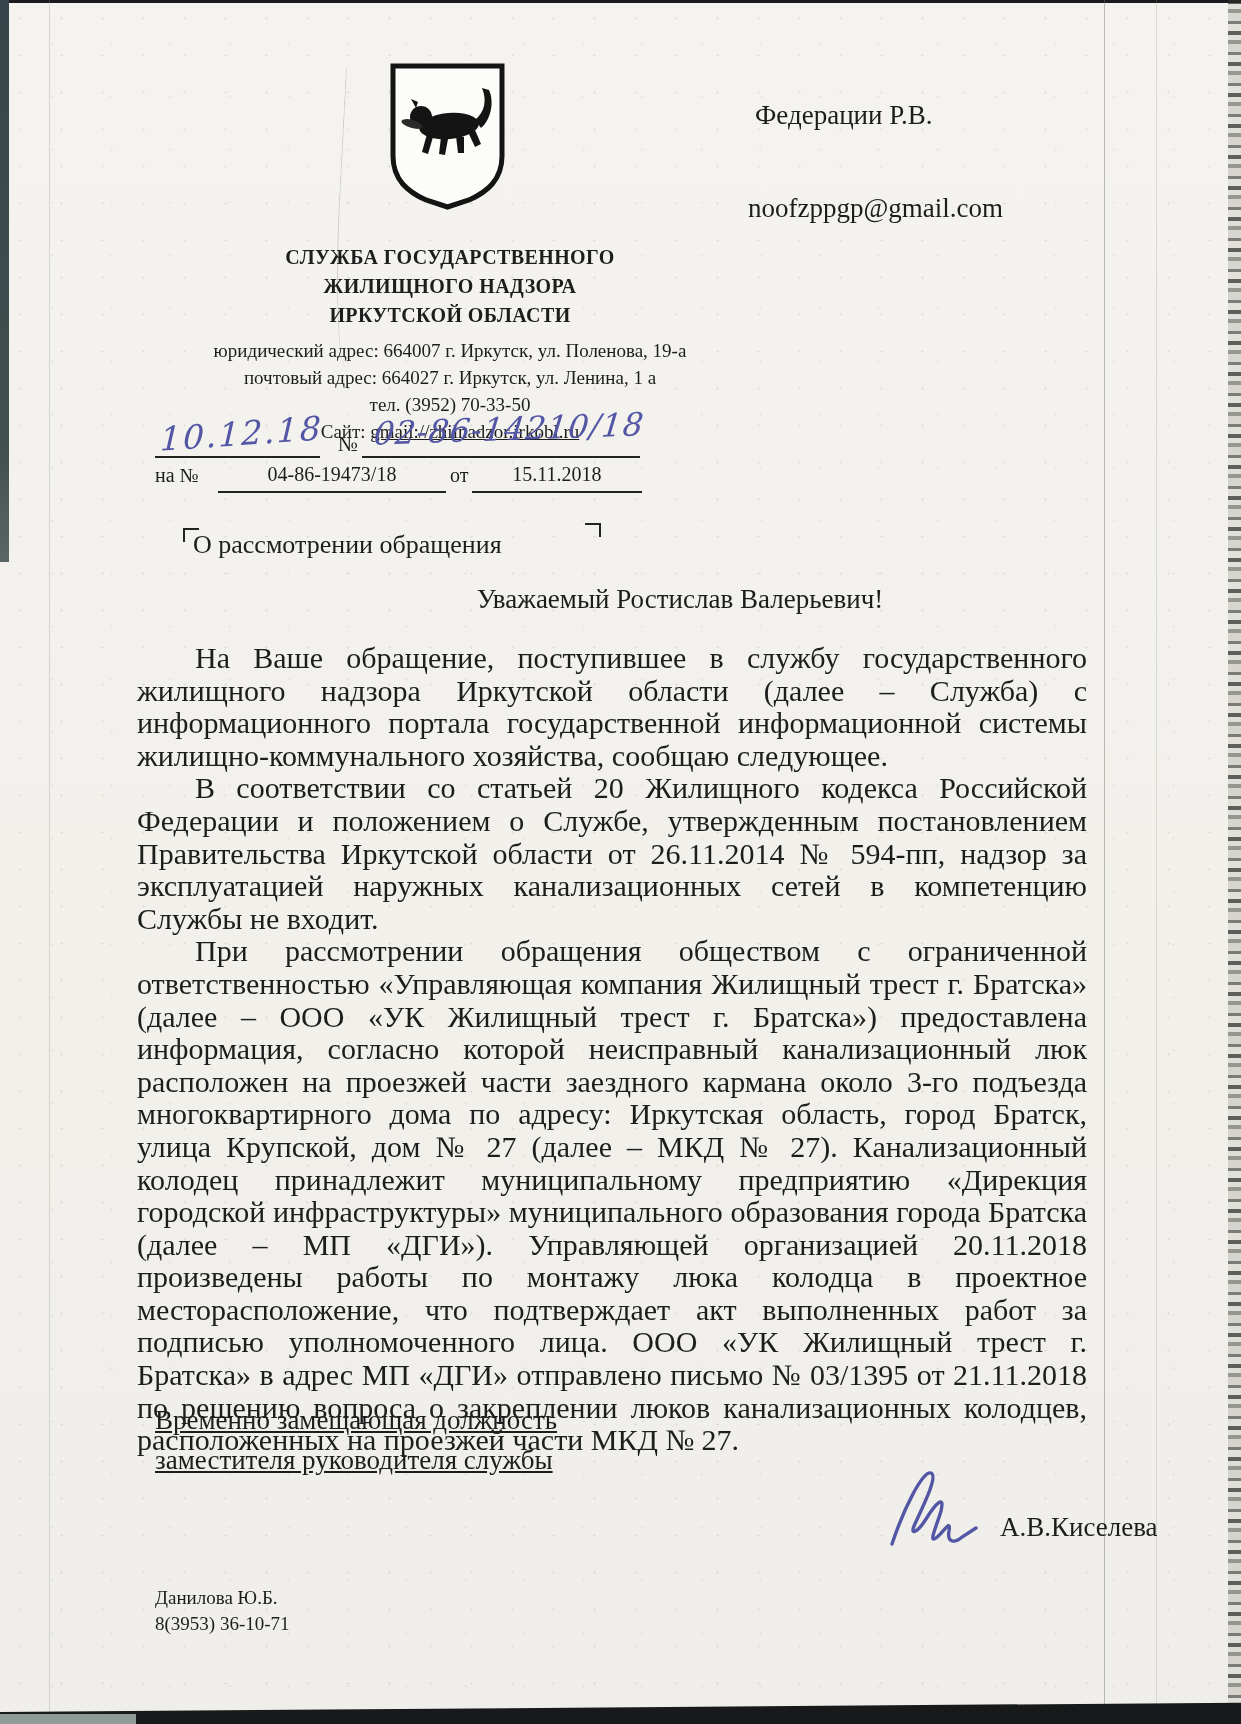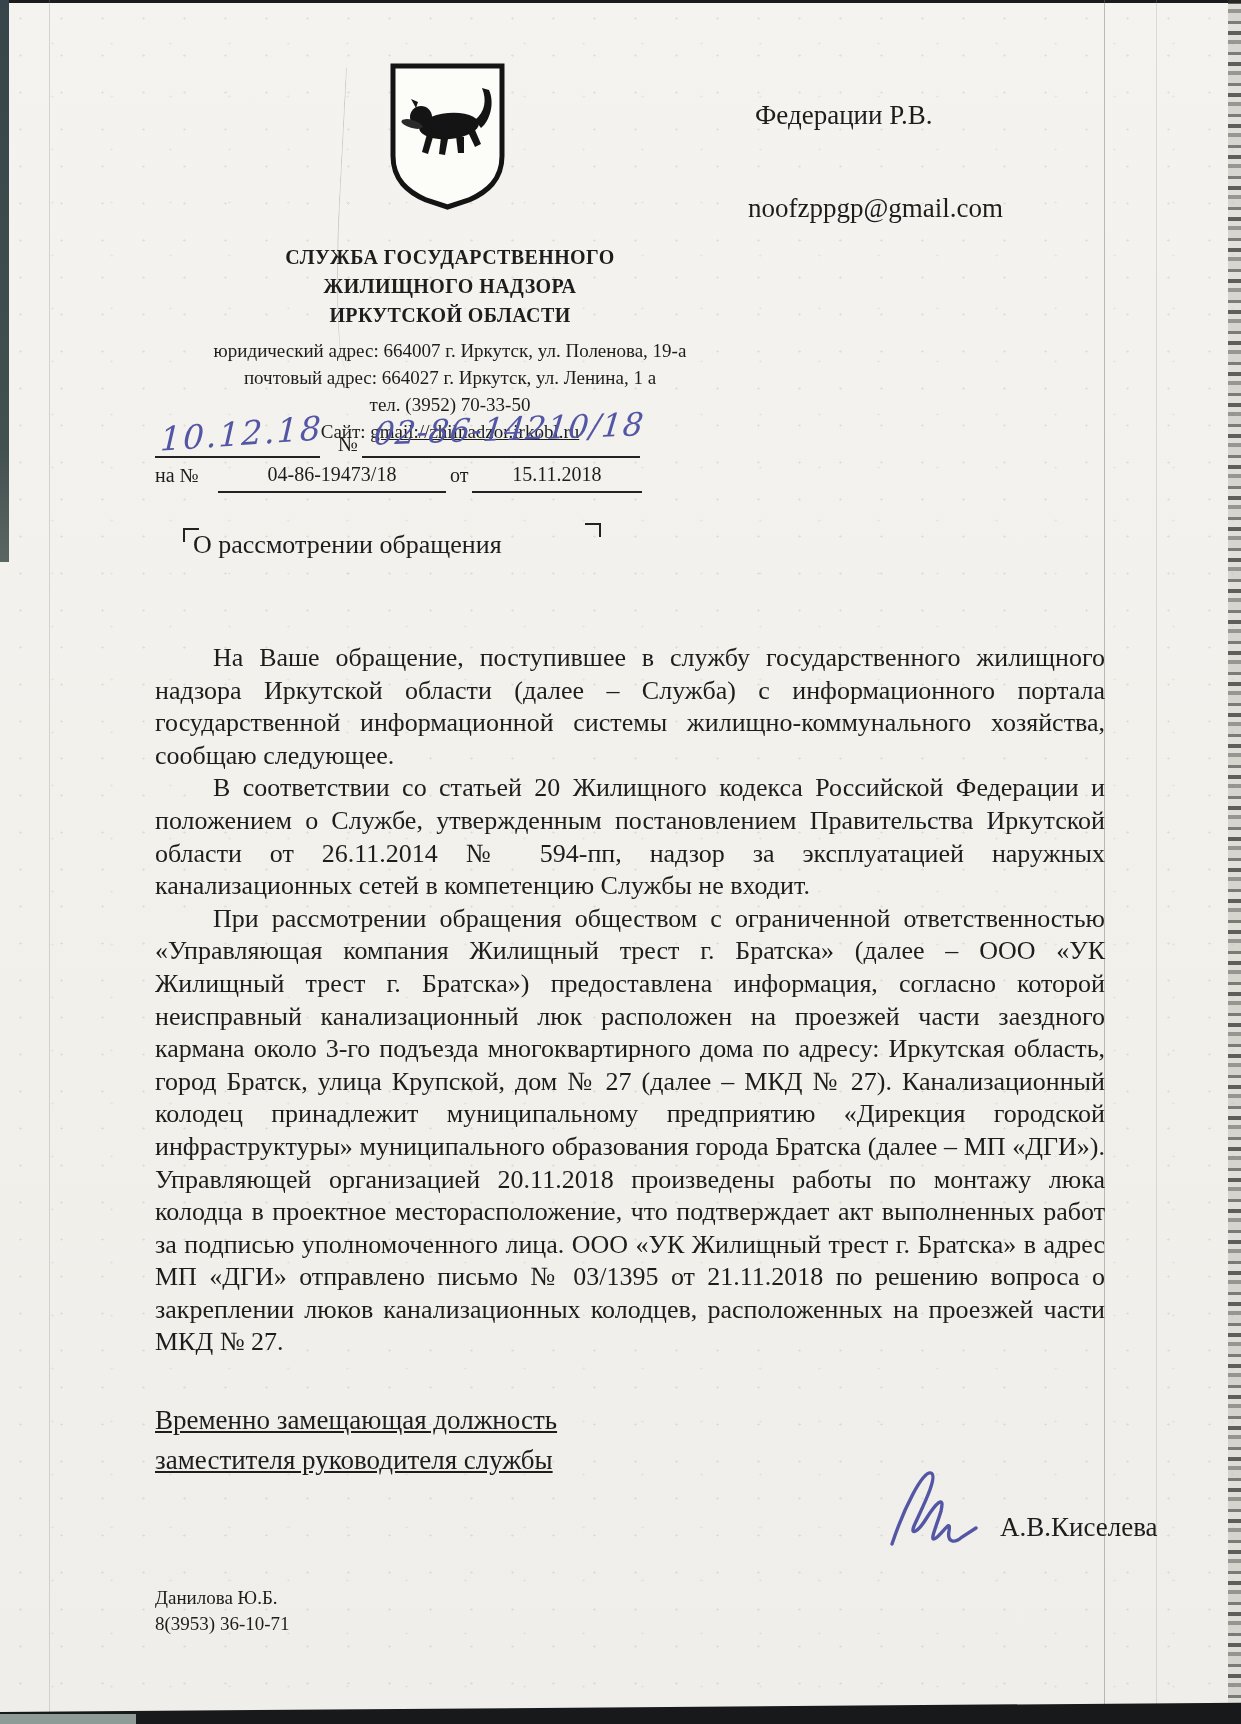--- a/index.html
+++ b/index.html
@@ -58,21 +58,21 @@
   .ot-label{left:450px;top:464px;}
   .ref-val2{left:472px;top:463px;width:170px;text-align:center;}
   .l-ref2{left:472px;top:491px;width:170px;}
   
   .corner{width:14px;height:12px;}
   .c-left{left:183px;top:528px;border-top:2px solid #222;border-left:2px solid #222;}
   .c-right{left:585px;top:523px;border-top:2px solid #222;border-right:2px solid #222;}
   .subject{left:193px;top:530px;font-size:26px;}
   .salutation{left:205px;top:584px;width:950px;text-align:center;font-size:27px;}
   
-  .body-text{left:155px;top:642px;width:950px;font-size:26px;line-height:32.6px;text-align:justify;font-family:Liberation Serif, serif;}
+  .body-text{left:137px;top:642px;width:950px;font-size:30px;line-height:32.6px;text-align:justify;font-family:Liberation Serif, serif;}
   .body-text p{margin:0;text-indent:58px;}
   
   .sig-pos{left:155px;top:1400px;font-size:27px;line-height:40px;text-decoration:underline;}
   .sig-svg{left:878px;top:1458px;}
   .sig-name{left:1000px;top:1512px;font-size:27px;}
   .executor{left:155px;top:1585px;font-size:19px;line-height:26px;}
 </style>
 </head>
 <body>
 
@@ -130,20 +130,21 @@
   <div class="abs ref2 ref-val1">04-86-19473/18</div>
   <div class="abs refline l-ref1"></div>
   <div class="abs ref2 ot-label">от</div>
   <div class="abs ref2 ref-val2">15.11.2018</div>
   <div class="abs refline l-ref2"></div>
 
   <div class="abs corner c-left"></div>
   <div class="abs subject">О рассмотрении обращения</div>
   <div class="abs corner c-right"></div>
 
+  <div class="abs salutation">Уважаемый Ростислав Валерьевич!</div>
 
   <div class="abs body-text">
     <p>На Ваше обращение, поступившее в службу государственного жилищного надзора Иркутской области (далее – Служба) с информационного портала государственной информационной системы жилищно-коммунального хозяйства, сообщаю следующее.</p>
     <p>В соответствии со статьей 20 Жилищного кодекса Российской Федерации и положением о Службе, утвержденным постановлением Правительства Иркутской области от 26.11.2014 № 594-пп, надзор за эксплуатацией наружных канализационных сетей в компетенцию Службы не входит.</p>
     <p>При рассмотрении обращения обществом с ограниченной ответственностью «Управляющая компания Жилищный трест г. Братска» (далее – ООО «УК Жилищный трест г. Братска») предоставлена информация, согласно которой неисправный канализационный люк расположен на проезжей части заездного кармана около 3-го подъезда многоквартирного дома по адресу: Иркутская область, город Братск, улица Крупской, дом № 27 (далее – МКД № 27). Канализационный колодец принадлежит муниципальному предприятию «Дирекция городской инфраструктуры» муниципального образования города Братска (далее – МП «ДГИ»). Управляющей организацией 20.11.2018 произведены работы по монтажу люка колодца в проектное месторасположение, что подтверждает акт выполненных работ за подписью уполномоченного лица. ООО «УК Жилищный трест г. Братска» в адрес МП «ДГИ» отправлено письмо № 03/1395 от 21.11.2018 по решению вопроса о закреплении люков канализационных колодцев, расположенных на проезжей части МКД № 27.</p>
   </div>
 
   <div class="abs sig-pos">
     <div>Временно замещающая должность</div>
     <div>заместителя руководителя службы</div>

